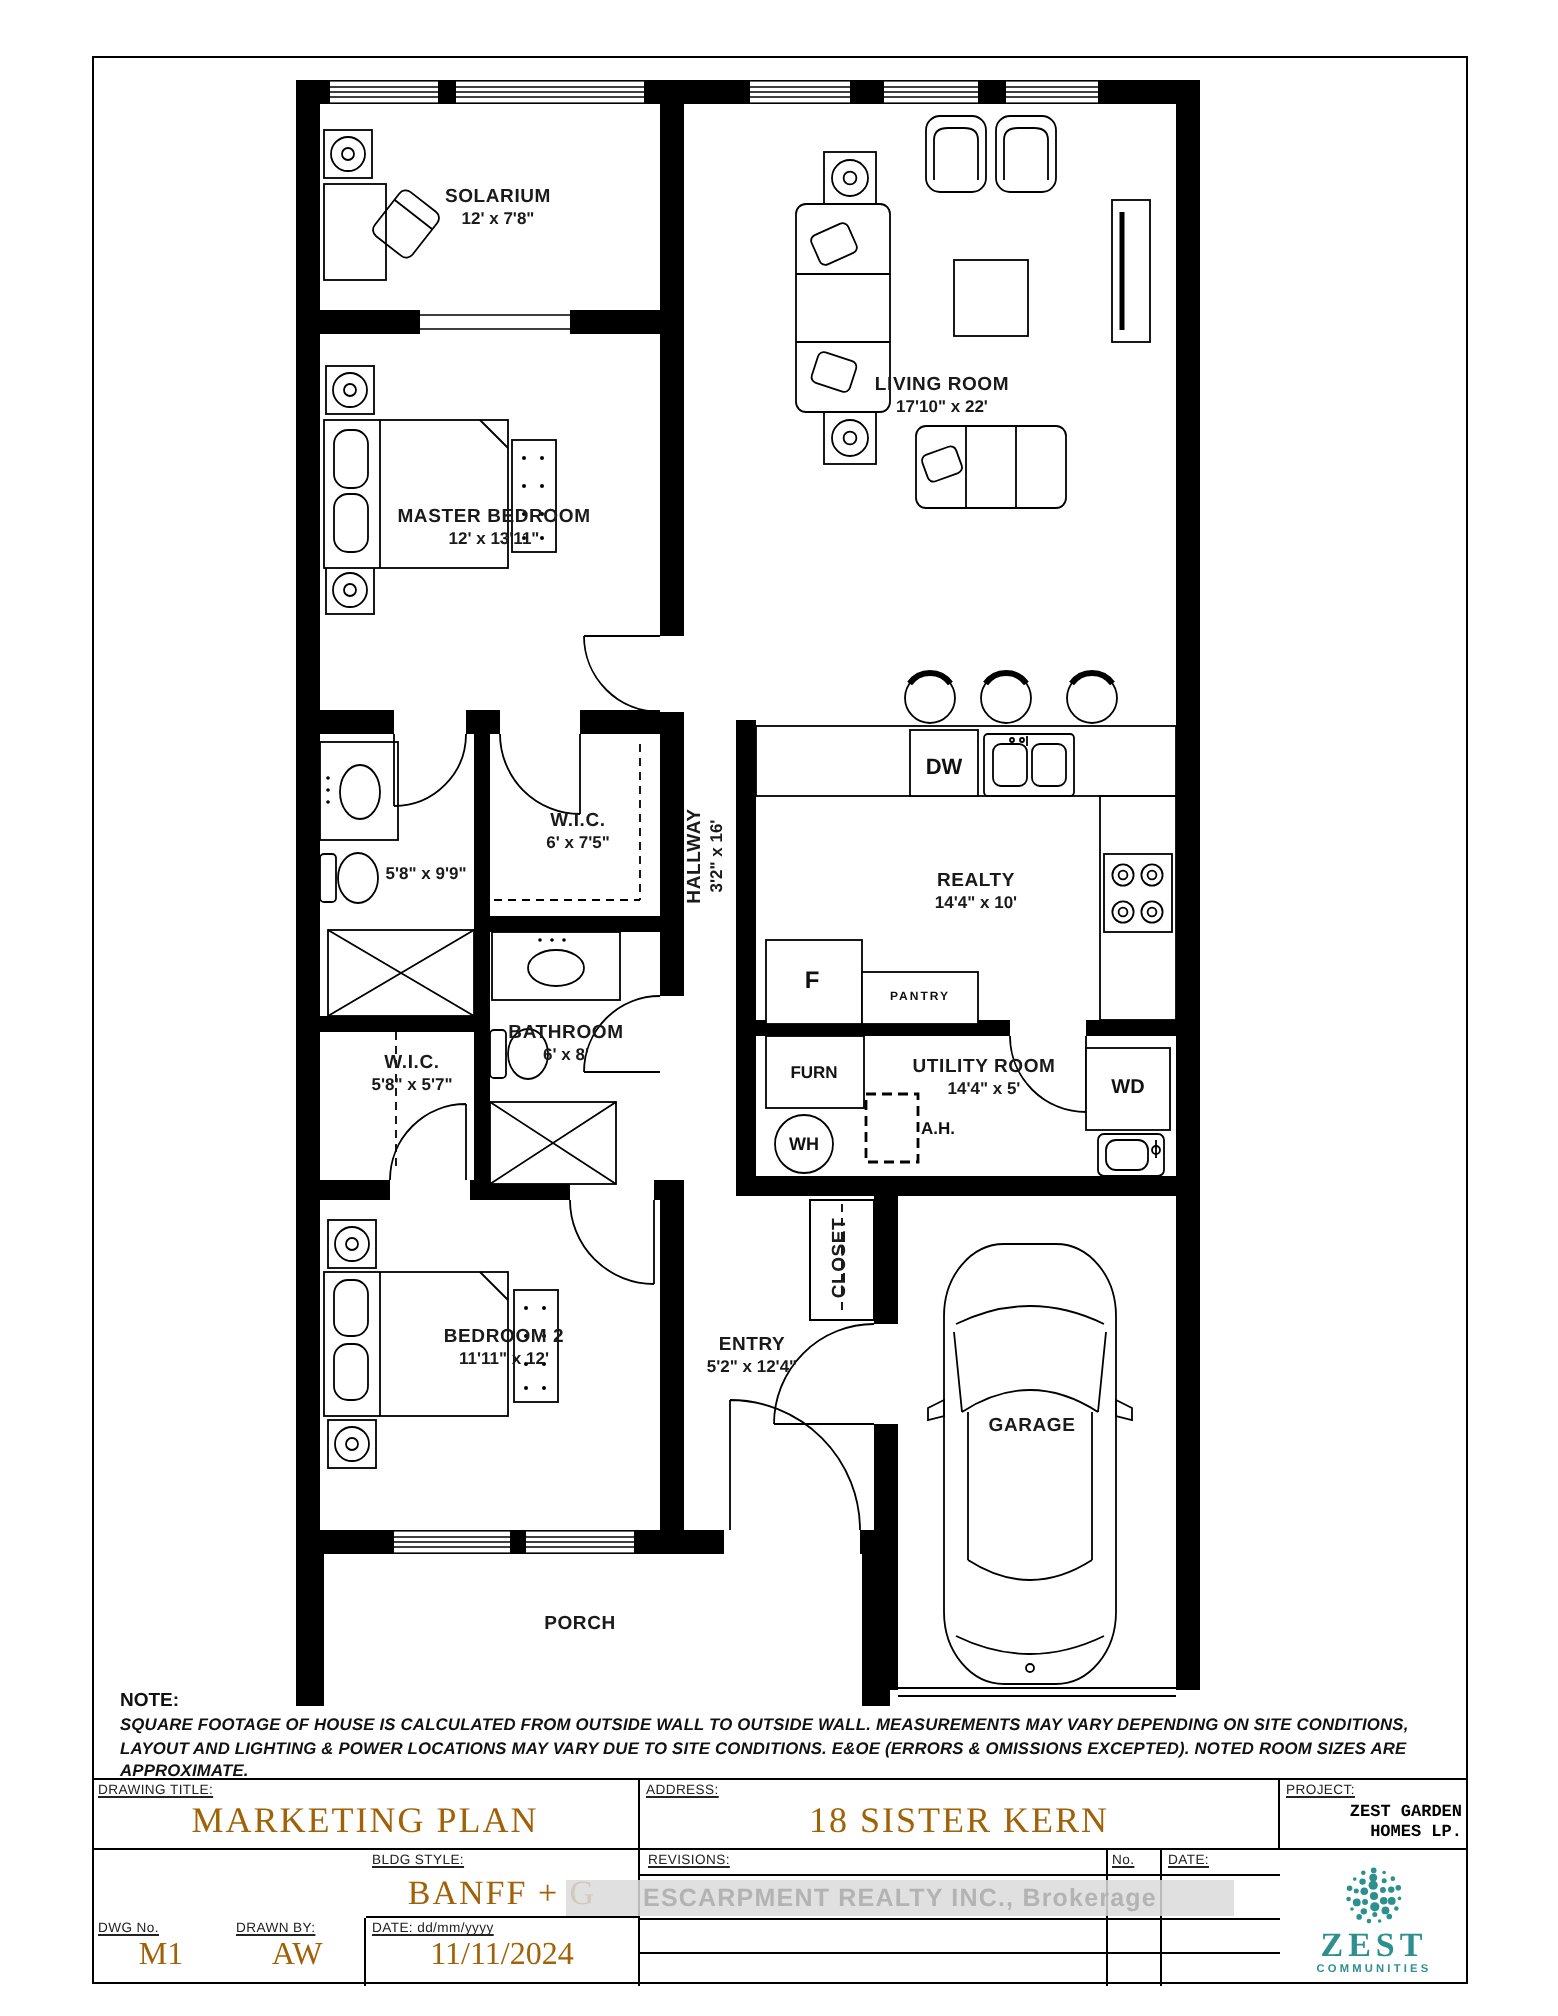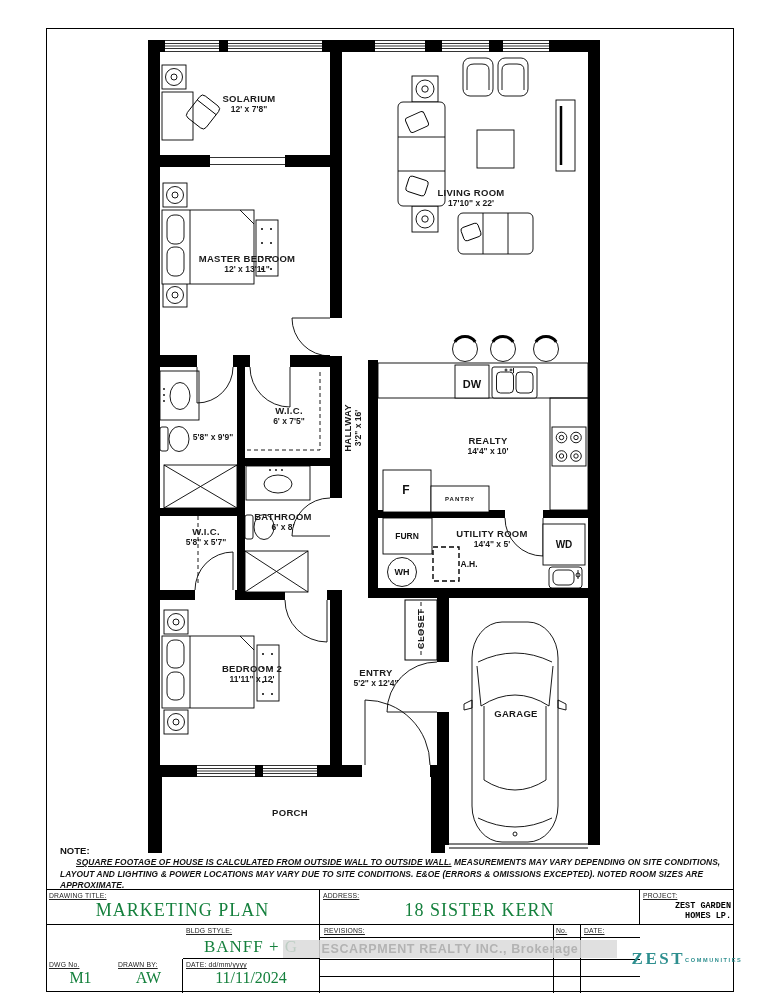--- a/index.html
+++ b/index.html
@@ -13,41 +13,41 @@
           color:#1a1a1a;white-space:nowrap;line-height:11px;}
   .rlabel .nm{font-size:9.5px;font-weight:700;letter-spacing:.3px;}
   .rlabel .dm{font-size:8.5px;font-weight:700;}
   .rot-ccw{transform:translate(-50%,-50%) rotate(-90deg);}
   .rot-cw{transform:translate(-50%,-50%) rotate(90deg);}
   .fx{position:absolute;transform:translate(-50%,-50%);font-weight:700;color:#111;white-space:nowrap;}
   
   .note-label{position:absolute;left:60px;top:845px;font-size:9.5px;font-weight:700;}
   .note-text{position:absolute;left:60px;top:857px;width:678px;font-size:8.4px;
              font-weight:700;font-style:italic;line-height:11.5px;letter-spacing:.1px;}
-  .note-text .u{text-decoration:underline;margin-left:16px;}
+  .note-text .u{}
   
   .tblock{position:absolute;left:46px;top:889px;width:688px;height:103px;
           border-top:1.6px solid #000;box-sizing:border-box;font-size:6.8px;}
   .cell{position:absolute;box-sizing:border-box;border-right:1.2px solid #000;border-bottom:1.2px solid #000;}
   .cell.nb{border-bottom:none;}
   .cell.nr{border-right:none;}
   .cl{position:absolute;left:3px;top:2px;font-size:6.8px;color:#222;
       text-decoration:underline;letter-spacing:.2px;white-space:nowrap;}
   .cv{position:absolute;left:0;right:0;text-align:center;
-      font-family:"Liberation Serif",serif;color:#15803d;white-space:nowrap;}
+      font-family:"Liberation Serif",serif;color:#a16207;white-space:nowrap;}
   .line-h{position:absolute;height:0;border-top:1.1px solid #000;}
   .line-v{position:absolute;width:0;border-left:1.1px solid #000;}
   .proj-val{position:absolute;right:3px;top:11px;width:72px;text-align:right;
       font-family:Liberation Mono, monospace;font-weight:700;font-size:8.5px;line-height:10px;color:#000;}
   
   .watermark{position:absolute;left:283px;top:940px;width:334px;height:18px;
       background:rgba(219,219,219,.85);color:#b3b3b3;font-weight:700;font-size:12.5px;
       letter-spacing:.6px;text-align:center;line-height:18px;white-space:nowrap;z-index:5;}
   
-  .logo-cell{position:absolute;display:flex;flex-direction:row;align-items:center;justify-content:center;text-align:right;}
+  .logo-cell{position:absolute;display:flex;flex-direction:column;align-items:center;justify-content:center;text-align:right;}
   .logo-zest{font-family:"Liberation Serif",serif;font-weight:700;font-size:17px;
       letter-spacing:2.5px;line-height:16px;}
   .logo-sub{font-size:5.6px;font-weight:700;letter-spacing:1.6px;margin-top:1px;}
 </style>
 </head>
 <body>
 
 <div class="page-border"></div>
 
 <svg id="plan-svg" width="779" height="858" viewBox="0 0 779 858">

